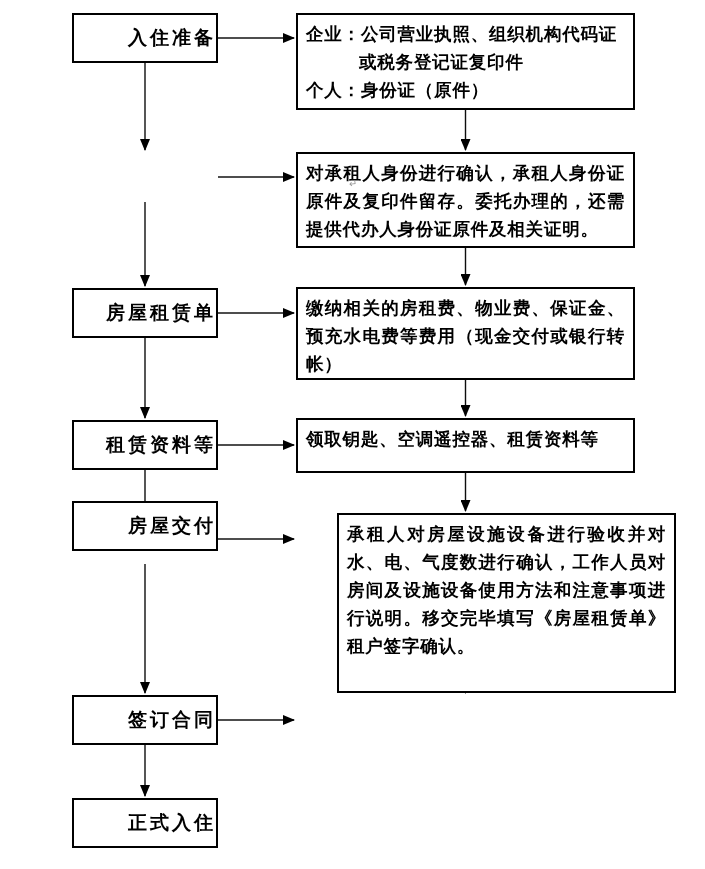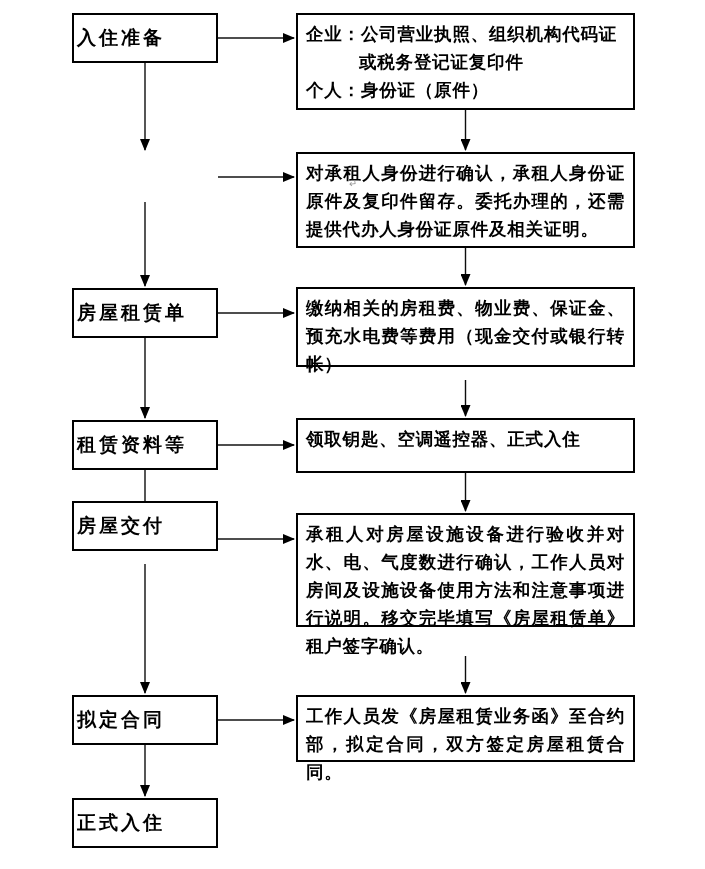--- a/index.html
+++ b/index.html
@@ -27,21 +27,21 @@
     border: 2px solid #000000;
     background: #ffffff;
     box-sizing: border-box;
   }
   .step-box {
     left: 72px;
     width: 146px;
     height: 50px;
     display: flex;
     align-items: center;
-    justify-content: flex-start;
+    justify-content: flex-end;
   }
   .step-label {
     font-size: 19px;
     font-weight: 600;
     letter-spacing: 3px;
     text-indent: 3px;
     white-space: nowrap;
   }
   .detail-box {
     left: 296px;
@@ -67,23 +67,23 @@
   }
   .b1 { top: 13px; }
   .b2 { top: 152px; }
   .b3 { top: 288px; }
   .b4 { top: 420px; }
   .b5 { top: 501px; }
   .b6 { top: 695px; }
   .b7 { top: 798px; }
   .r1 { top: 13px;  height: 97px; }
   .r2 { top: 152px; height: 96px; }
-  .r3 { top: 287px; height: 80px; }
+  .r3 { top: 287px; height: 93px; }
   .r4 { top: 418px; height: 55px; }
-  .r5 { top: 513px; height: 114px; }
+  .r5 { top: 513px; height: 180px; margin-left: 41px; }
   .r6 { top: 695px; height: 67px; }
   .vline { stroke: #0d0d0d; stroke-width: 1.4; }
   .hline { stroke: #4d4d4d; stroke-width: 2.2; }
 </style>
 </head>
 <body>
 
 <div class="canvas">
 
   <svg class="arrow-layer" width="705" height="869" viewBox="0 0 705 869">
@@ -120,42 +120,39 @@
   <div class="box step-box b3">
     <span class="step-label">房屋租赁单</span>
   </div>
   <div class="box step-box b4">
     <span class="step-label">租赁资料等</span>
   </div>
   <div class="box step-box b5">
     <span class="step-label">房屋交付</span>
   </div>
   <div class="box step-box b6">
-    <span class="step-label">拟定合同</span>
+    <span class="step-label">签订合同</span>
   </div>
   <div class="box detail-box r1">
     <span class="detail-line">企业：公司营业执照、组织机构代码证</span>
     <span class="detail-line indent">或税务登记证复印件</span>
     <span class="detail-line">个人：身份证（原件）</span>
   </div>
 
   <div class="box step-box b7">
     <span class="step-label">正式入住</span>
   </div>
   <div class="box detail-box r2">
     <span>对承租人身份进行确认，承租人身份证原件及复印件留存。委托办理的，还需提供代办人身份证原件及相关证明。</span>
   </div>
   <div class="box detail-box r3">
     <span>缴纳相关的房租费、物业费、保证金、预充水电费等费用（现金交付或银行转帐）</span>
   </div>
   <div class="box detail-box r4">
-    <span>领取钥匙、空调遥控器、正式入住</span>
+    <span>领取钥匙、空调遥控器、租赁资料等</span>
   </div>
   <div class="box detail-box r5">
     <span>承租人对房屋设施设备进行验收并对水、电、气度数进行确认，工作人员对房间及设施设备使用方法和注意事项进行说明。移交完毕填写《房屋租赁单》租户签字确认。</span>
-  </div>
-  <div class="box detail-box r6">
-    <span>工作人员发《房屋租赁业务函》至合约部，拟定合同，双方签定房屋租赁合同。</span>
   </div>
 
   <span class="crlf-mark">↵</span>
 
 </div>
 
 </body></html>

